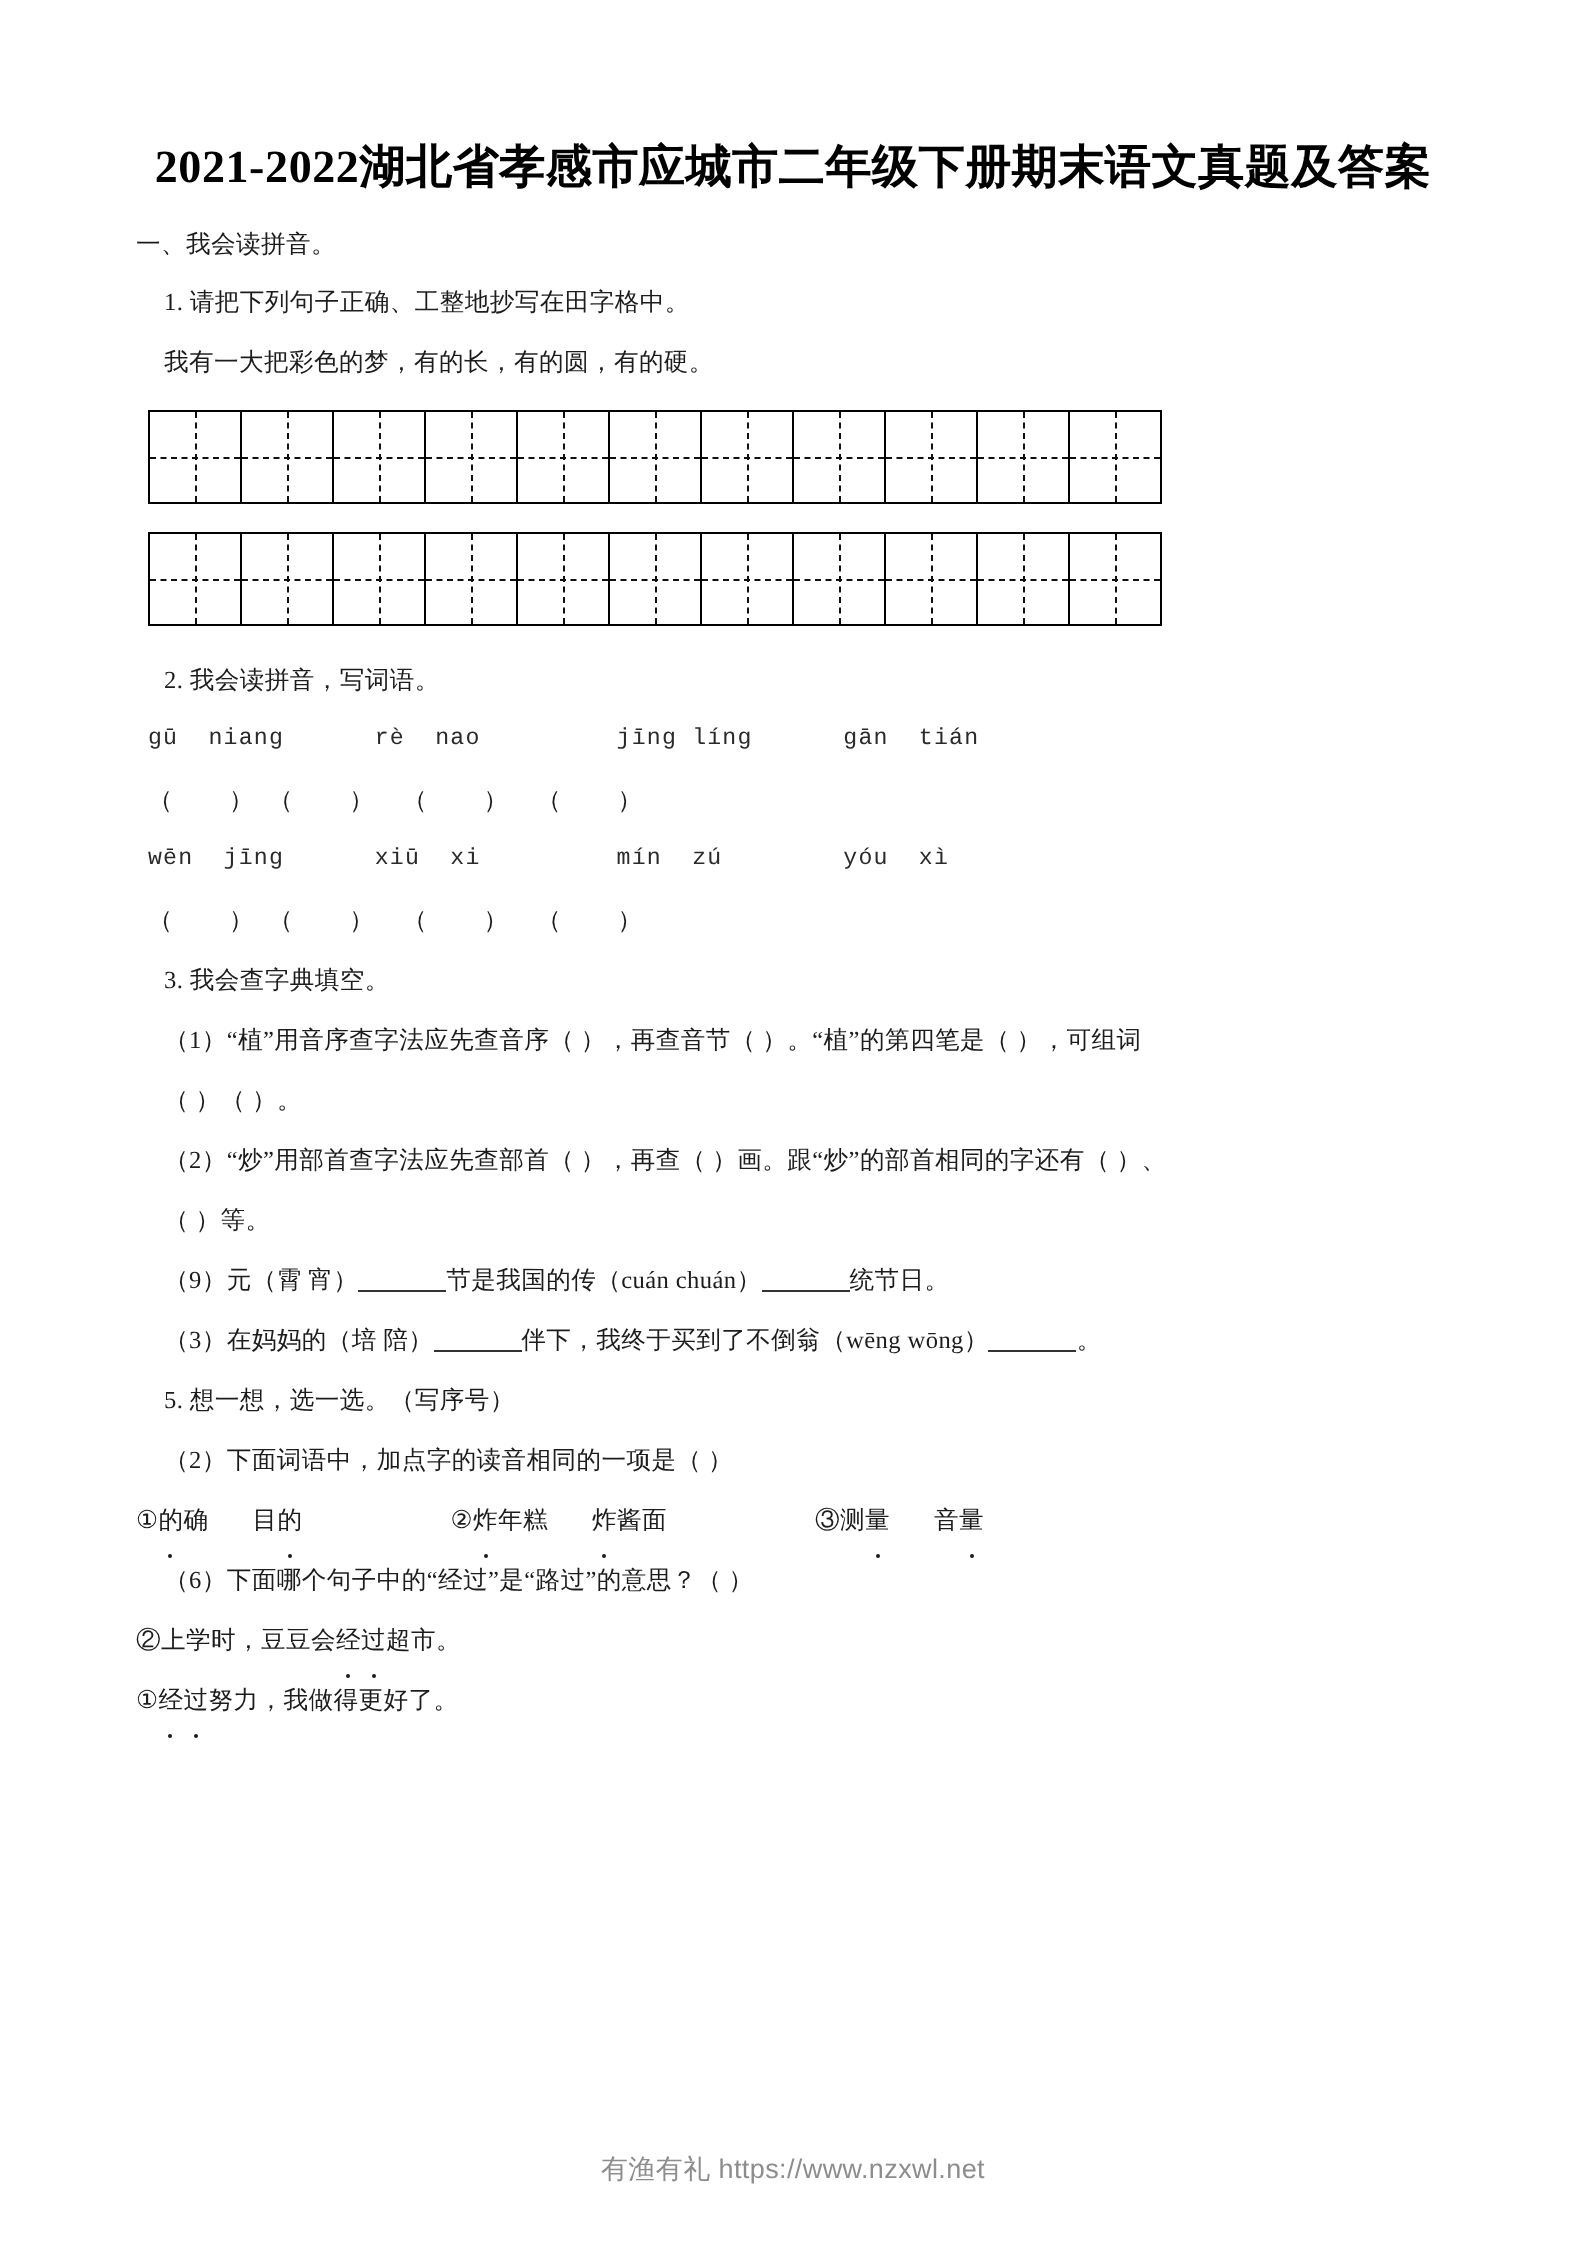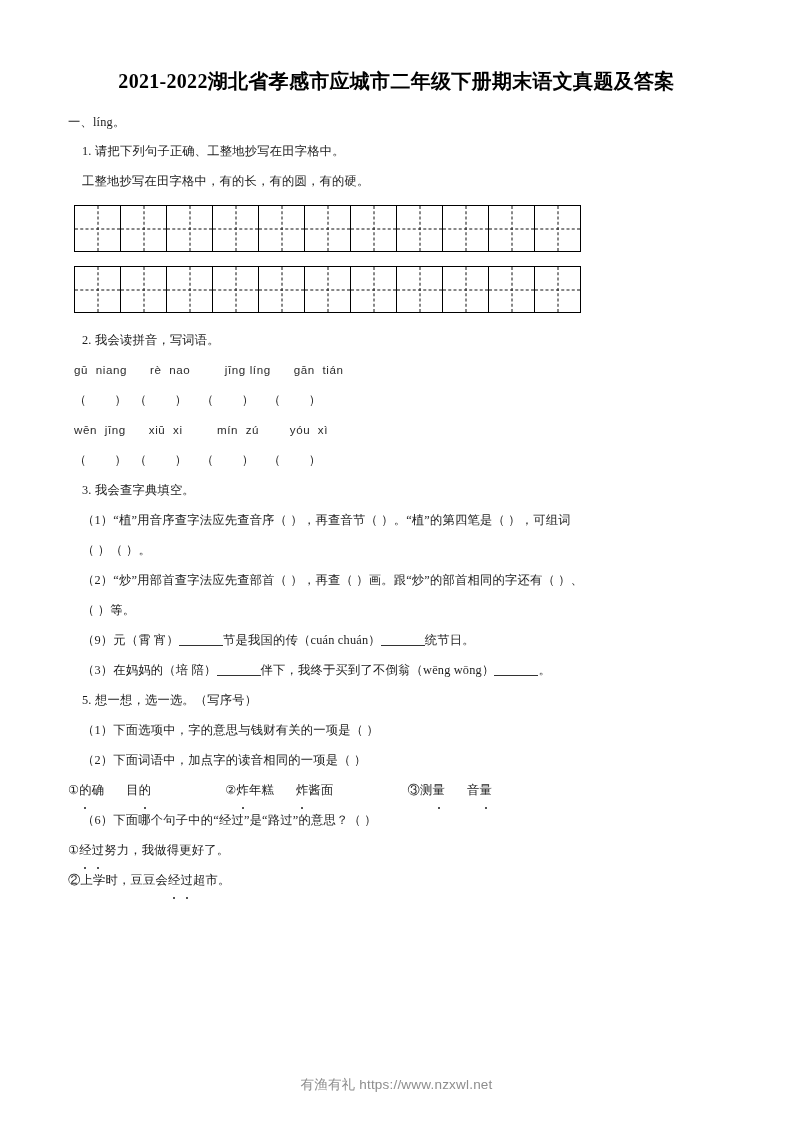--- a/index.html
+++ b/index.html
@@ -21,21 +21,21 @@
     width: 793px;
     height: 1122px;
     padding: 0;
     box-sizing: border-box;
   }
   .doc-title {
     position: absolute;
     left: 0; top: 68px;
     width: 793px;
     text-align: center;
-    font-size: 20px;
+    font-size: 23px;
     font-weight: bold;
     letter-spacing: 0.3px;
     color: #000;
     font-family: "Liberation Serif", "DejaVu Serif", serif;
   }
   .body-wrap {
     position: absolute;
     left: 68px;
     top: 108px;
     width: 660px;
@@ -46,21 +46,21 @@
     color: #1c1c1c;
     white-space: nowrap;
     letter-spacing: 0.2px;
   }
   .indent1 { padding-left: 14px; }
   .indent2 { padding-left: 14px; }
   .sec-head { font-size: 12.3px; line-height: 28px; }
 
   
   .pinyin {
-    font-family: Liberation Sans, sans-serif;
+    font-family: Liberation Mono, monospace;
     font-size: 11.6px;
     line-height: 30px;
     letter-spacing: 0.6px;
     color: #2a2a2a;
     white-space: pre;
     padding-left: 6px;
   }
   .parens {
     font-size: 12.3px;
     line-height: 30px;
@@ -142,24 +142,24 @@
 </style>
 </head>
 <body>
 
 <div class="page">
 
   <div class="doc-title">2021-2022湖北省孝感市应城市二年级下册期末语文真题及答案</div>
 
   <div class="body-wrap">
 
-    <div class="ln sec-head">一、líng。</div>
+    <div class="ln sec-head">一、我会读拼音。</div>
 
     <div class="ln indent1">1. 请把下列句子正确、工整地抄写在田字格中。</div>
-    <div class="ln indent1">工整地抄写在田字格中，有的长，有的圆，有的硬。</div>
+    <div class="ln indent1">我有一大把彩色的梦，有的长，有的圆，有的硬。</div>
 
     <div class="grid-block">
       <table class="tzg">
         <tbody>
             <tr>
           <td></td>
           <td></td>
           <td></td>
           <td></td>
           <td></td>
@@ -211,33 +211,32 @@
     <div class="ln indent2">
       <span>（9）元（霄  宵）</span><span class="blank-u"></span><span>节是我国的传（cuán  chuán）</span><span class="blank-u"></span><span>统节日。</span>
     </div>
 
     <div class="ln indent2">
       <span>（3）在妈妈的（培  陪）</span><span class="blank-u"></span><span>伴下，我终于买到了不倒翁（wēng  wōng）</span><span class="blank-u"></span><span>。</span>
     </div>
 
     <div class="ln indent1">5. 想一想，选一选。（写序号）</div>
 
-    <div class="ln indent2">（1）下面选项中，字的意思与钱财有关的一项是（                ）</div>
 
     <div class="ln indent2">（2）下面词语中，加点字的读音相同的一项是（                ）</div>
     <div class="ln">
       <span><span>①</span><span></span><span class="dotted">的</span><span>确</span><span class="sp-sm"></span><span>目</span><span class="dotted">的</span><span></span></span><span class="sp-lg"></span><span><span>②</span><span></span><span class="dotted">炸</span><span>年糕</span><span class="sp-sm"></span><span></span><span class="dotted">炸</span><span>酱面</span></span><span class="sp-lg"></span><span><span>③</span><span>测</span><span class="dotted">量</span><span></span><span class="sp-sm"></span><span>音</span><span class="dotted">量</span><span></span></span>
     </div>
 
     <div class="ln indent2">（6）下面哪个句子中的“经过”是“路过”的意思？（                ）</div>
     <div class="ln">
+      <span>②</span><span>上学时，豆豆会</span><span class="dotted">经</span><span class="dotted">过</span><span>超市。</span>
+    </div>
+    <div class="ln">
       <span>①</span><span></span><span class="dotted">经</span><span class="dotted">过</span><span>努力，我做得更好了。</span>
-    </div>
-    <div class="ln">
-      <span>②</span><span>上学时，豆豆会</span><span class="dotted">经</span><span class="dotted">过</span><span>超市。</span>
     </div>
 
   </div>
 
   <div class="footer">
     <span>有渔有礼</span>
     <span>https://www.nzxwl.net</span>
   </div>
 
 </div>

